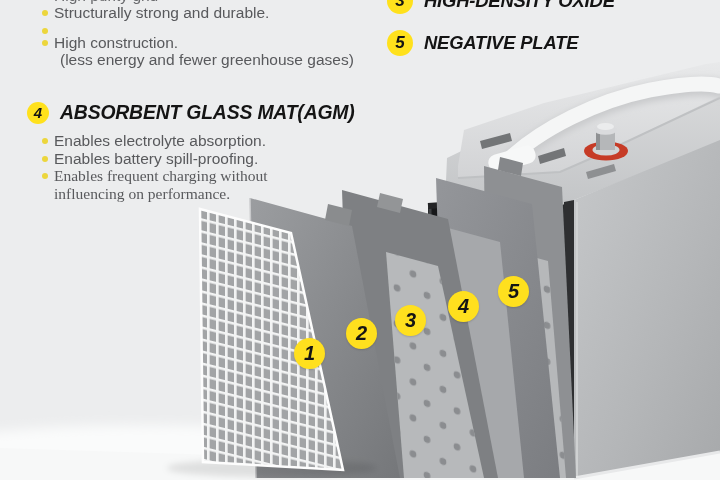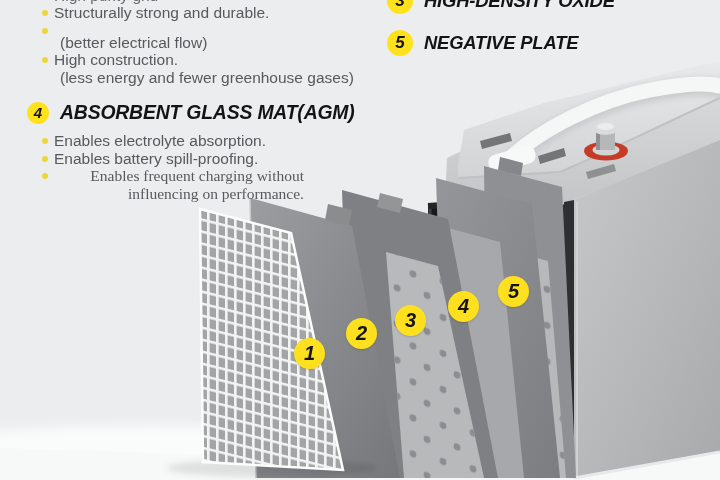--- a/index.html
+++ b/index.html
@@ -165,24 +165,20 @@
     <div class="clip-line">
       <span>High purity grid</span>
     </div>
     <div class="b-row">
       <span class="b-dot"></span>
       <span class="b-text">Structurally strong and durable.</span>
     </div>
     <div class="b-row">
       <span class="b-dot"></span>
     </div>
-    <div class="b-row" style="margin-left:6px;">
-      <span class="b-dot hidden"></span>
-      <span class="b-text">(better electrical flow)</span>
-    </div>
     <div class="b-row">
       <span class="b-dot"></span>
       <span class="b-text">High construction.</span>
     </div>
     <div class="b-row" style="margin-left:6px;">
       <span class="b-dot hidden"></span>
       <span class="b-text">(less energy and fewer greenhouse gases)</span>
     </div>
   </div>
 
@@ -193,21 +189,21 @@
   <div class="legend-row" style="left:387px;top:30px;">
     <span class="num-badge badge-26">5</span>
     <span class="h-label">NEGATIVE PLATE</span>
   </div>
 
   <div class="legend-row" style="left:27px;top:101px;">
     <span class="num-badge badge-22">4</span>
     <span class="h-label big">ABSORBENT GLASS MAT(AGM)</span>
   </div>
 
-  <div class="blist" style="left:42px;top:132px;text-align:right;">
+  <div class="blist" style="left:42px;top:132px;">
     <div class="b-row">
       <span class="b-dot"></span>
       <span class="b-text">Enables electrolyte absorption.</span>
     </div>
     <div class="b-row">
       <span class="b-dot"></span>
       <span class="b-text">Enables battery spill-proofing.</span>
     </div>
     <div class="b-row">
       <span class="b-dot"></span>

